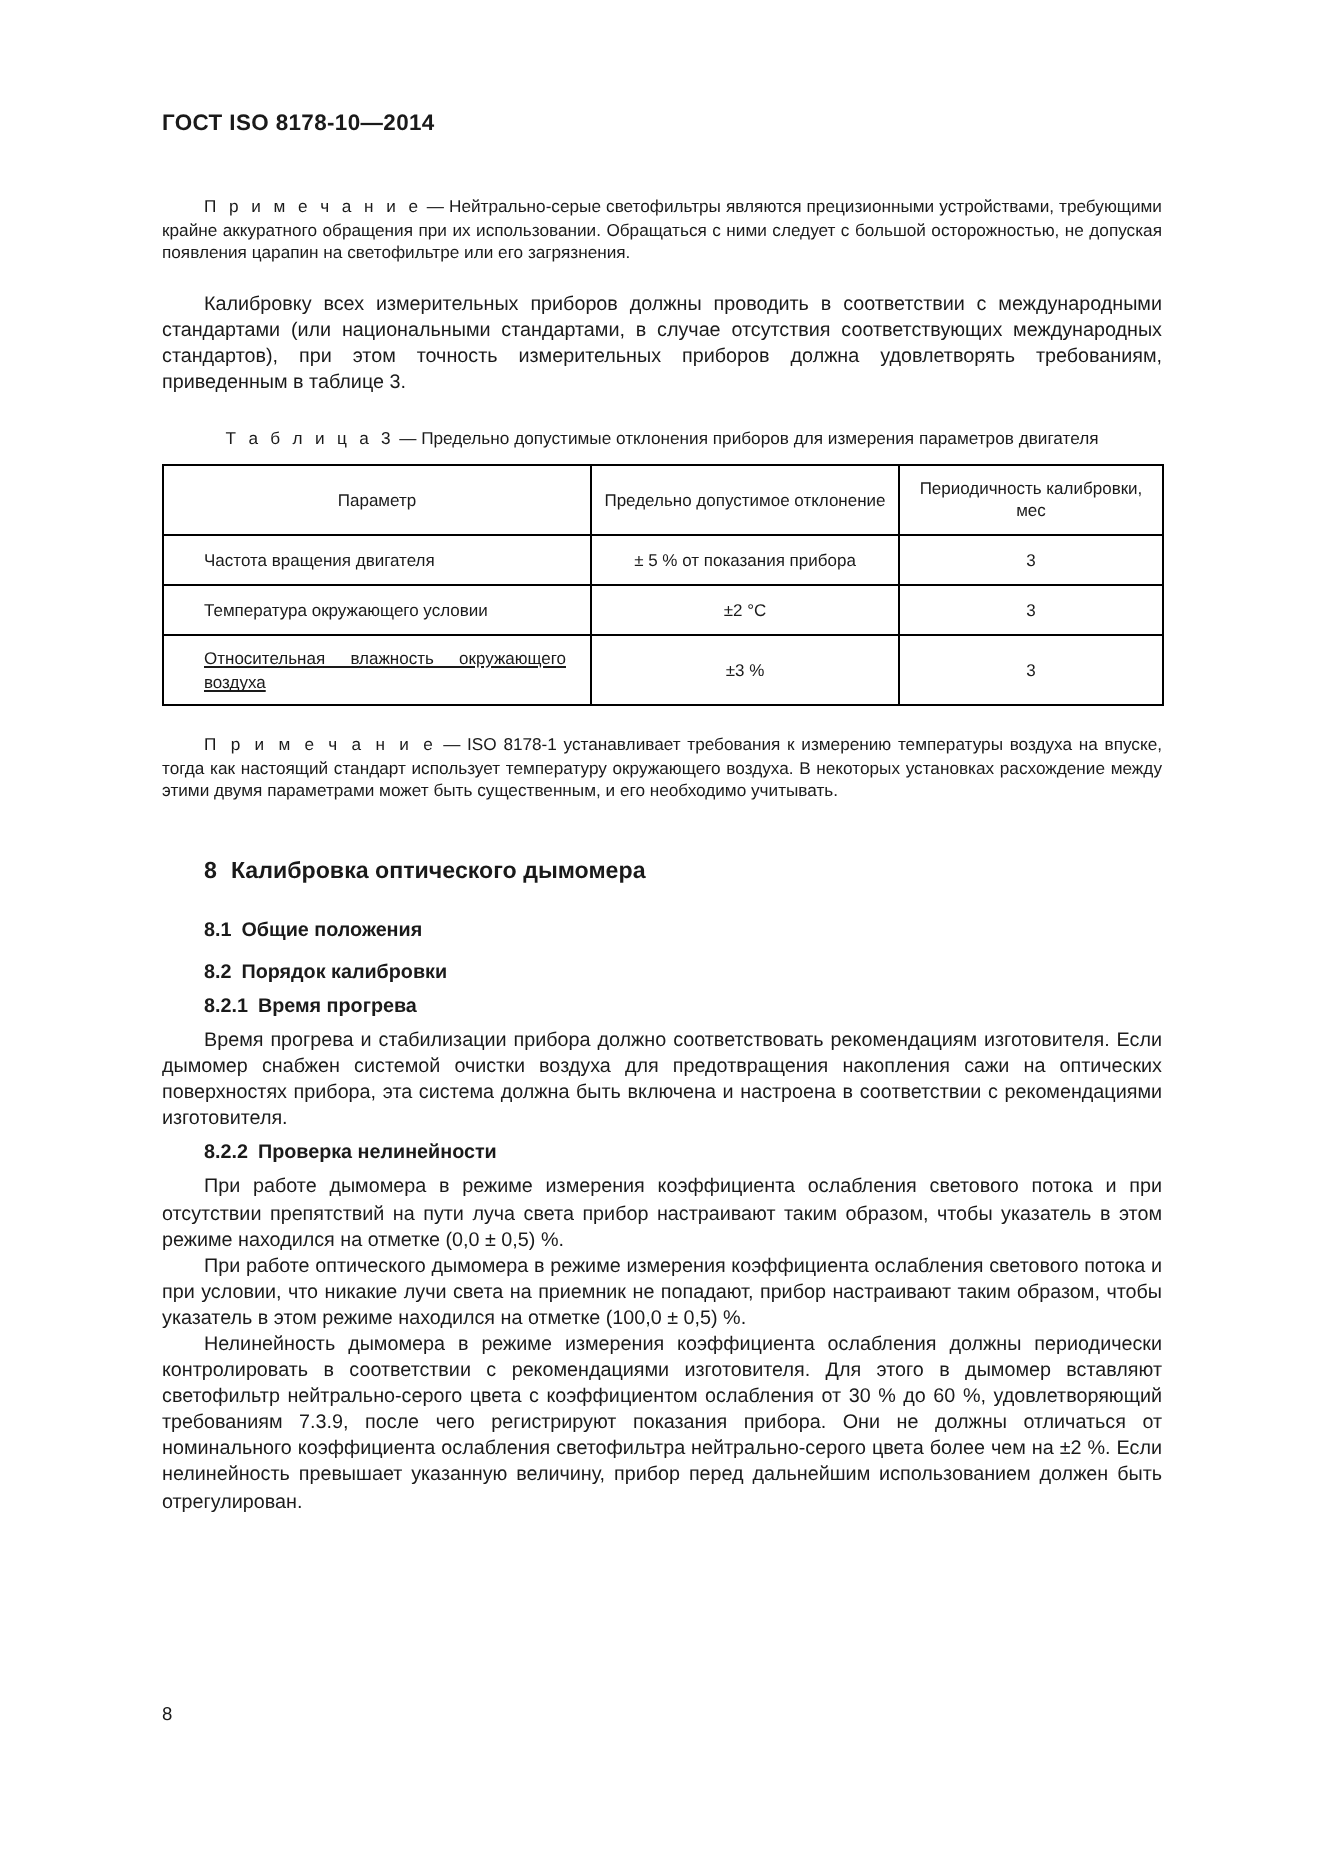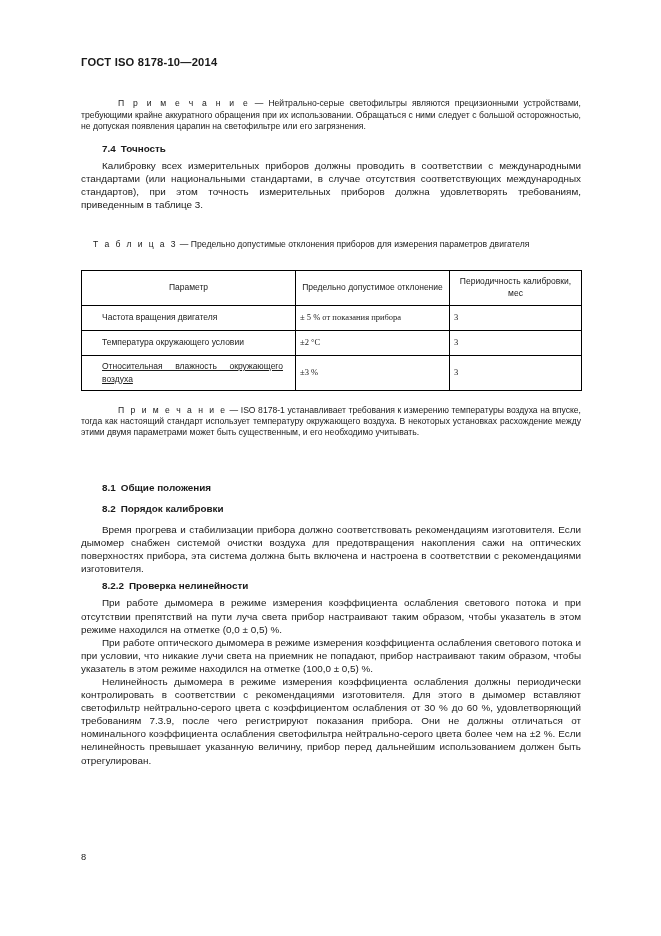--- a/index.html
+++ b/index.html
@@ -52,21 +52,20 @@
   
   .note {
     font-size: 8.6px;
     line-height: 11.4px;
     text-align: justify;
     margin: 0;
     text-indent: 21px;
   }
   .note .note-label {
     letter-spacing: 1.9px;
-    margin-left: 16px;
   }
 
   
   .h-sub {
     font-size: 9.9px;
     font-weight: bold;
     margin: 0;
     line-height: 13.1px;
     padding-left: 21px;
   }
@@ -86,21 +85,22 @@
   .sp-8  { height: 8px; }
   .sp-9  { height: 9px; }
   .sp-14 { height: 14px; }
   .sp-16 { height: 16px; }
   .sp-26 { height: 26px; }
 
   
   .table-caption {
     font-size: 8.6px;
     line-height: 11.4px;
-    margin: 12px;
+    margin: 0;
+    text-align: center;
   }
   .table-caption .tbl-label { letter-spacing: 1.9px; }
 
   table.gost {
     border-collapse: collapse;
     width: 500px;
     font-size: 8.5px;
     table-layout: fixed;
   }
   table.gost th,
@@ -128,22 +128,21 @@
   table.gost tbody td.c-param.two-line {
     text-align: justify;
     padding-left: 20px;
     padding-right: 12px;
     height: 30px;
     line-height: 12.5px;
     text-decoration: underline;
   }
   table.gost tbody td.c-dev,
   table.gost tbody td.c-per {
-    text-align: left;
-    font-family: Liberation Serif, serif;
+    text-align: center;
   }
   .col-1 { width: 214px; }
   .col-2 { width: 154px; }
   .col-3 { width: 132px; }
 
   
   .page-number {
     position: absolute;
     left: 81px;
     top: 853px;
@@ -160,21 +159,20 @@
 
     <div class="running-head">ГОСТ ISO 8178-10—2014</div>
 
 
     <div class="sp-8"></div>
 
     <p class="note"><span class="note-label">П р и м е ч а н и е</span><span> — Нейтрально-серые светофильтры являются прецизионными устройствами, требующими крайне аккуратного обращения при их использовании. Обращаться с ними следует с большой осторожностью, не допуская появления царапин на светофильтре или его загрязнения.</span></p>
 
     <div class="sp-9"></div>
 
-    <h3 class="h-sub"><span class="num">7.4</span><span>Точность</span></h3>
 
     <div class="sp-4"></div>
 
     <p class="body-text indent">Калибровку всех измерительных приборов должны проводить в соответствии с международными стандартами (или национальными стандартами, в случае отсутствия соответствующих международных стандартов), при этом точность измерительных приборов должна удовлетворять требованиям, приведенным в таблице 3.</p>
 
     <div class="sp-16"></div>
 
     <p class="table-caption"><span class="tbl-label">Т а б л и ц а  3</span><span> — Предельно допустимые отклонения приборов для измерения параметров двигателя</span></p>
 
     <div class="sp-7"></div>
@@ -210,34 +208,36 @@
         </tr>
       </tbody>
     </table>
 
     <div class="sp-14"></div>
 
     <p class="note"><span class="note-label">П р и м е ч а н и е</span><span> — ISO 8178-1 устанавливает требования к измерению температуры воздуха на впуске, тогда как настоящий стандарт использует температуру окружающего воздуха. В некоторых установках расхождение между этими двумя параметрами может быть существенным, и его необходимо учитывать.</span></p>
 
     <div class="sp-26"></div>
 
+    <h2 class="h-section"><span class="num">8</span><span>Калибровка оптического дымомера</span></h2>
 
     <div class="sp-16"></div>
 
     <h3 class="h-sub"><span class="num">8.1</span><span>Общие положения</span></h3>
 
     <div class="sp-4"></div>
 
 
     <div class="sp-4"></div>
 
     <h3 class="h-sub"><span class="num">8.2</span><span>Порядок калибровки</span></h3>
 
     <div class="sp-4"></div>
 
+    <h3 class="h-sub"><span class="num">8.2.1</span><span>Время прогрева</span></h3>
 
     <div class="sp-4"></div>
 
     <p class="body-text indent">Время прогрева и стабилизации прибора должно соответствовать рекомендациям изготовителя. Если дымомер снабжен системой очистки воздуха для предотвращения накопления сажи на оптических поверхностях прибора, эта система должна быть включена и настроена в соответствии с рекомендациями изготовителя.</p>
 
     <div class="sp-4"></div>
 
     <h3 class="h-sub"><span class="num">8.2.2</span><span>Проверка нелинейности</span></h3>
 
     <div class="sp-4"></div>

